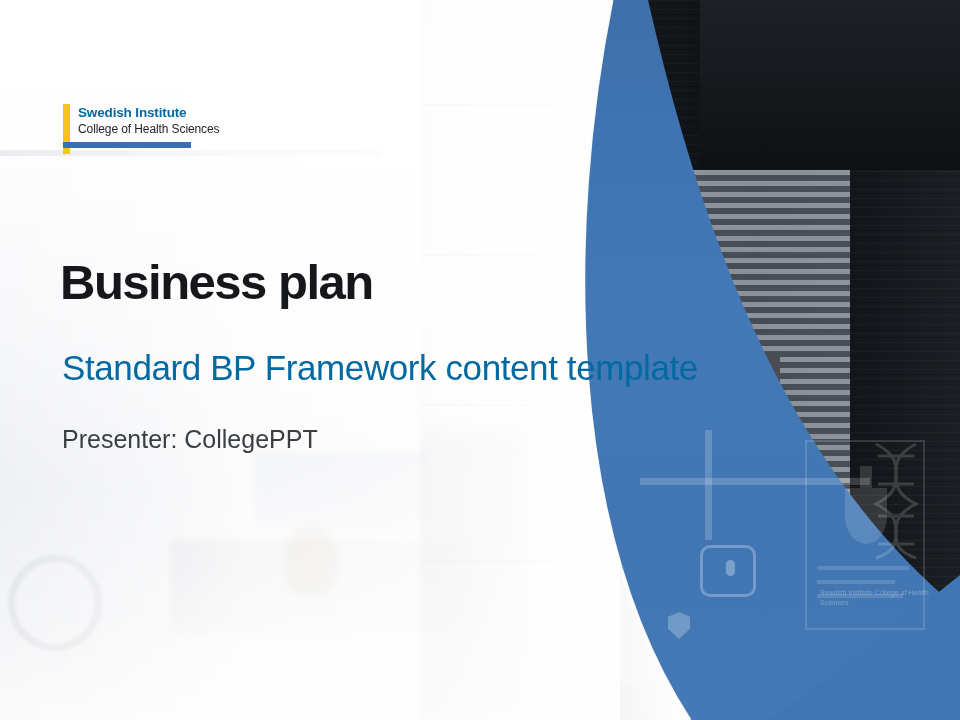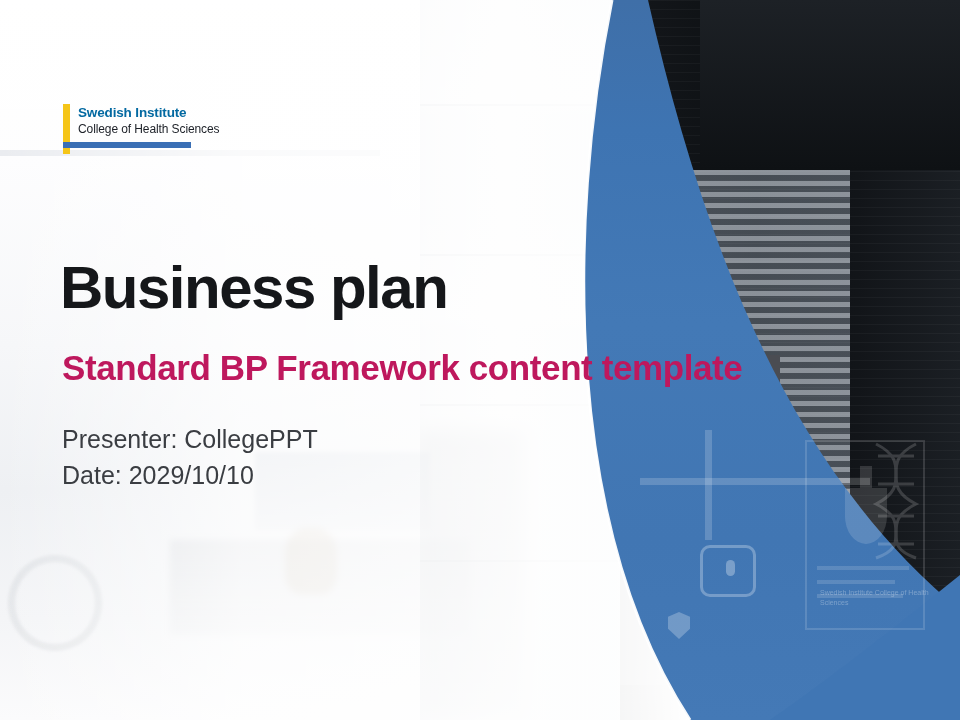--- a/index.html
+++ b/index.html
@@ -203,34 +203,34 @@
     color: #1b1f26;
     letter-spacing: -0.1px;
     white-space: nowrap;
   }
 
   
   .title {
     position: absolute;
     left: 60px;
     top: 258px;
-    font-size: 60px;
+    font-size: 49px;
     font-weight: bold;
     color: #15171a;
     letter-spacing: -1.5px;
     line-height: 1;
     white-space: nowrap;
   }
   .subtitle {
     position: absolute;
     left: 62px;
     top: 350px;
     font-size: 35px;
-    font-weight: bold;
-    color: #be185d;
+    font-weight: normal;
+    color: #0369a1;
     letter-spacing: -0.4px;
     line-height: 1;
     white-space: nowrap;
   }
   .meta {
     position: absolute;
     left: 62px;
     top: 421px;
     font-size: 25px;
     color: #3a3d42;
@@ -427,17 +427,16 @@
     <div class="logo-name">Swedish Institute</div>
     <div class="logo-sub">College of Health Sciences</div>
   </div>
 
   <div class="title">Business plan</div>
 
   <div class="subtitle">Standard BP Framework content template</div>
 
   <div class="meta">
     <span class="meta-row">Presenter: CollegePPT</span>
-    <span class="meta-row">Date: 2029/10/10</span>
   </div>
 
 
 </div>
 
 </body></html>

